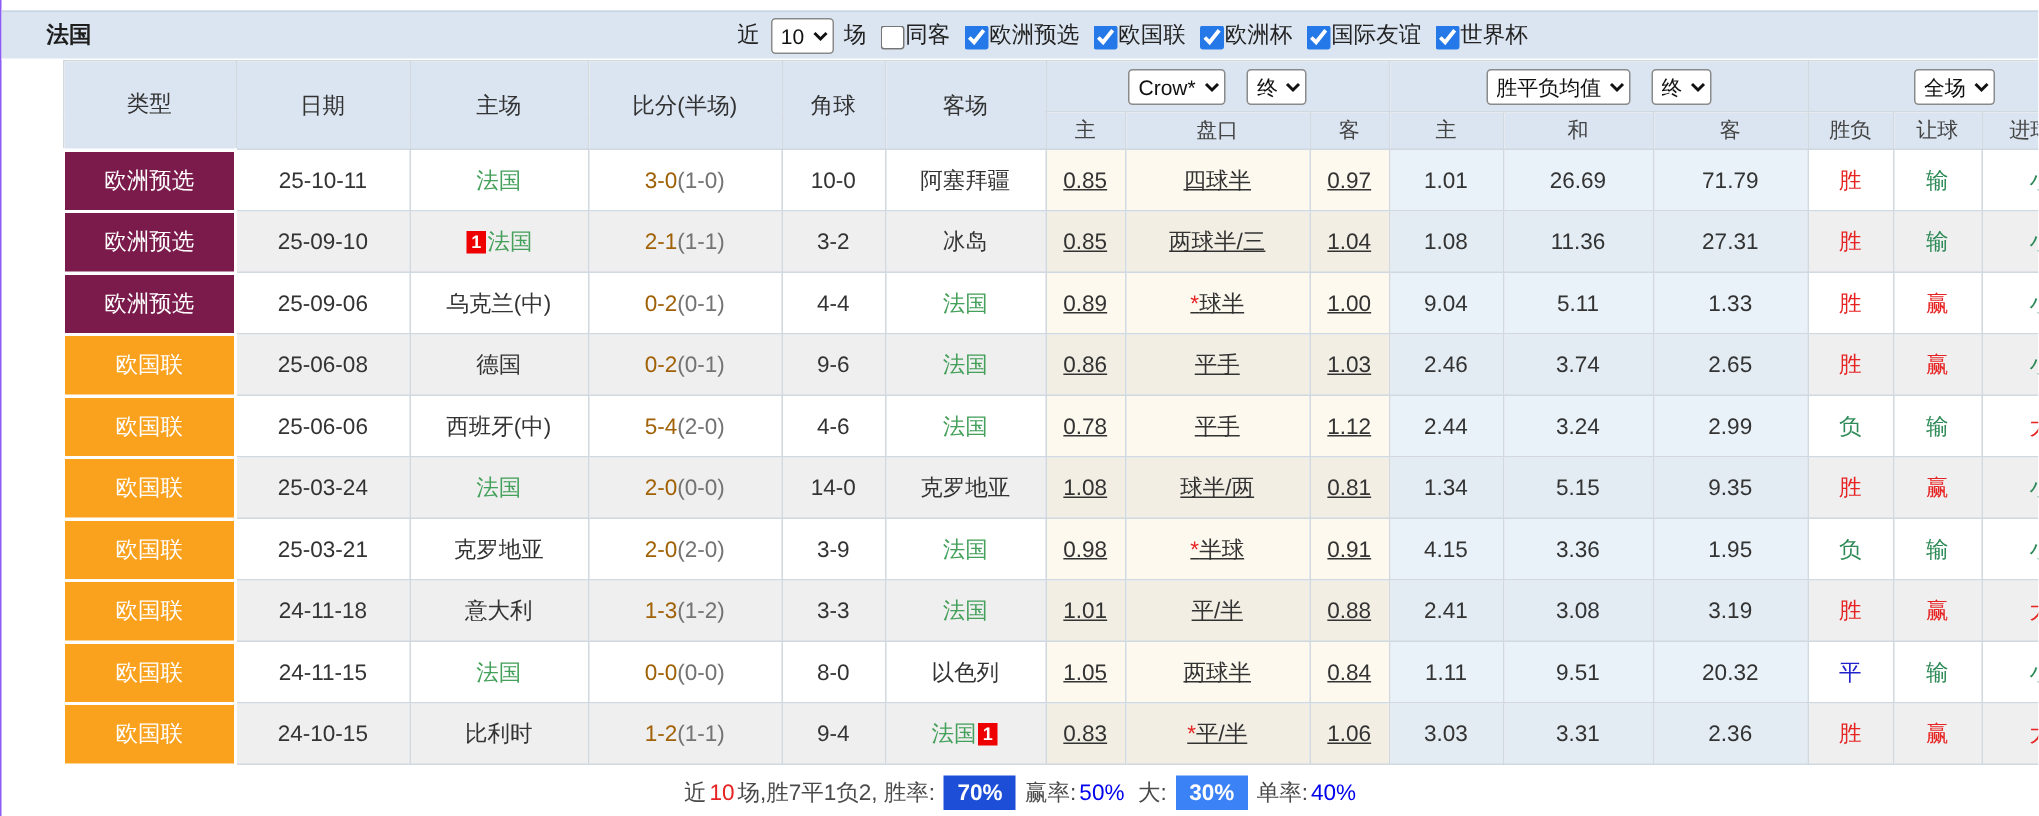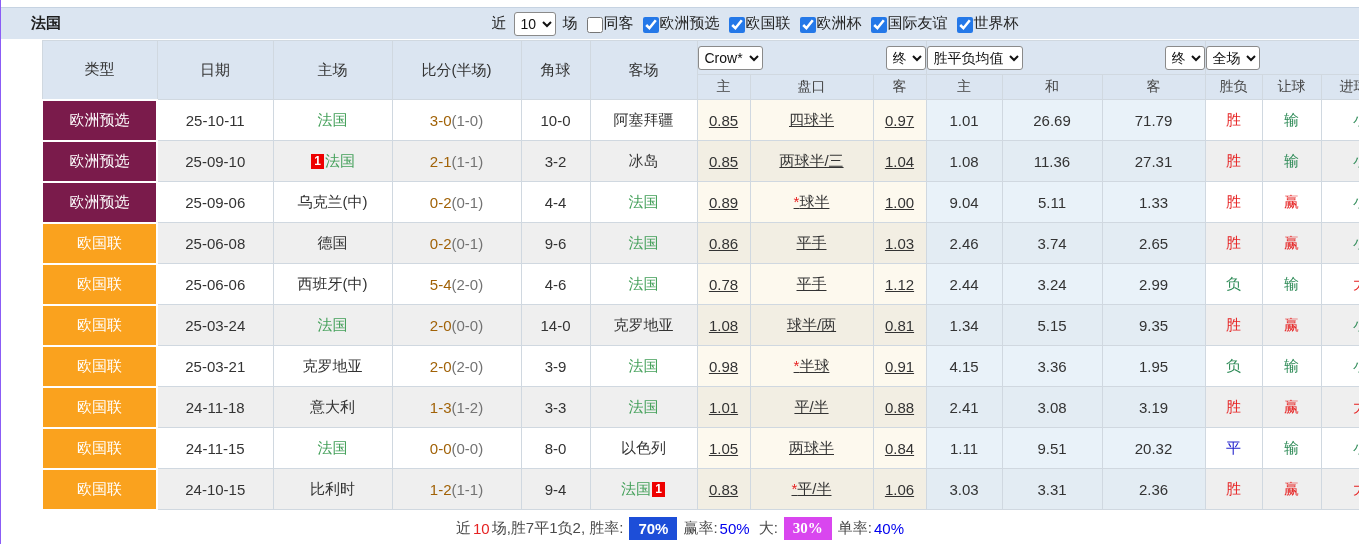--- a/index.html
+++ b/index.html
@@ -15,21 +15,21 @@
   select { font-size:14px; height:24px; background:#fff; border:1px solid #8a8a8a; border-radius:3px; color:#111; padding:0 2px; }
   input[type=checkbox] { width:16px; height:16px; accent-color:#2478e8; margin:0 1px 0 6px; vertical-align:-3px; }
   .chk-group { display:flex; align-items:flex-end; }
 
   
   table { border-collapse:collapse; table-layout:fixed; width:1359px; font-size:15px; color:#333;margin-left:40px; }
   th,td { border:1px solid #d0d8e0; text-align:center; padding:0; overflow:hidden; white-space:nowrap; }
   thead th { background:#dbe5f1; font-weight:normal; color:#333; }
   .hrowA { height:34px; }
   .hrowB th { height:25px; font-size:14px; color:#444; }
-  .sel-cell { display:flex; align-items:center; justify-content:space-between; gap:14px; }
+  .sel-cell { display:flex; align-items:center; justify-content:center; gap:14px; }
 
   tbody td { height:41px; background:#fff; }
   tbody tr:nth-child(even) td { background:#efefef; }
   td.c-crow { background:#fdf9ee !important;text-decoration:underline; }
   tbody tr:nth-child(even) td.c-crow { background:#f2eee3 !important; }
   td.c-mean { background:#e9f2f9 !important; }
   tbody tr:nth-child(even) td.c-mean { background:#e3ecf3 !important; }
 
   td.type { border:2px solid #fff; color:#fff; font-size:15px; }
   td.type.qual { background:#7a1b4b !important; }
@@ -43,21 +43,21 @@
   .ht { color:#737373; }
   .star { color:#e62222; }
   .card { display:inline-block; background:#ee0000; color:#fff; font-size:12px; font-weight:bold; line-height:15px;
           width:13px; height:15px; vertical-align:1px; margin:0 1px; }
 
   
   .footer { height:35px; display:flex; align-items:center; justify-content:center; font-size:15px; color:#4a4a4a; }
   .footer span { margin:0 1px; }
   .rate-badge { color:#fff; font-weight:bold; padding:3px 9px; margin:0 5px !important; }
   .rate-red { background:#1d4ed8; }
-  .rate-green { background:#d946ef;font-family:Liberation Serif, serif; }
+  .rate-green { background:#3b82f6; }
   .pct-blue { color:#0000ee; }
   .num-red { color:#e62222; }
 </style>
 </head>
 <body>
 
 <div class="page">
 
   <div class="topbar">
     <div class="title">法国</div>

